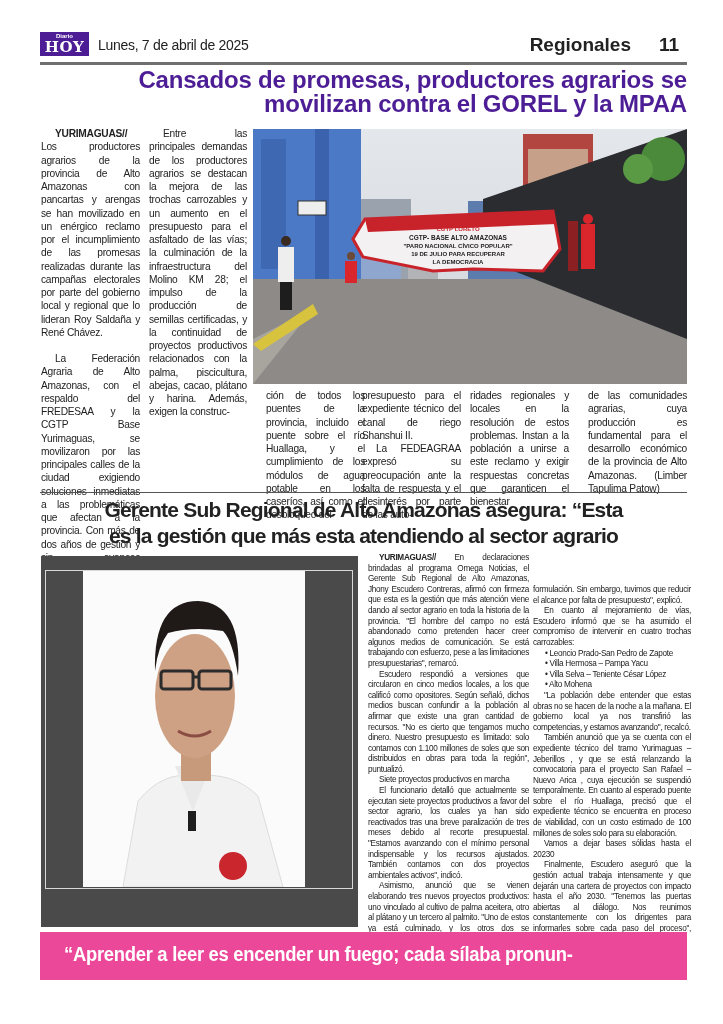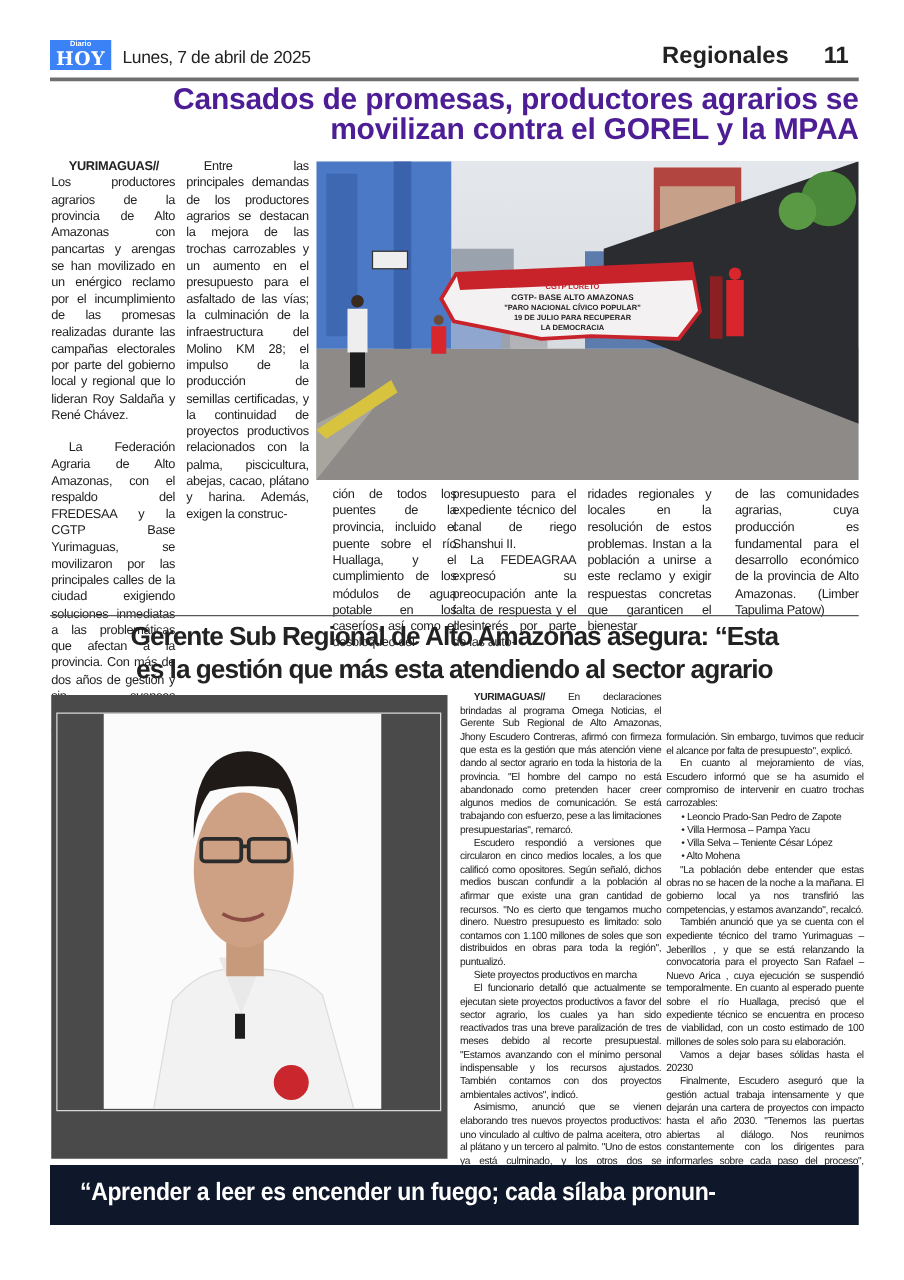--- a/index.html
+++ b/index.html
@@ -1,18 +1,18 @@
 <!DOCTYPE html>
 <html><head>
   <meta charset="utf-8">
   <style>
     html, body { margin: 0; padding: 0; background: #ffffff; }
     body { width: 723px; height: 1024px; position: relative; overflow: hidden; font-family: "Liberation Sans", sans-serif; color: #1d1d1d; }
     .header { position: absolute; left: 40px; top: 32px; width: 647px; height: 28px; }
-    .logo { position: absolute; left: 0; top: 0; width: 49px; height: 24px; background: #3b82f6; color: #fff; text-align: center; }
+    .logo { position: absolute; left: 0; top: 0; width: 49px; height: 24px; background: #4c1d95; color: #fff; text-align: center; }
     .logo .diario { font-size: 6px; font-weight: bold; line-height: 7px; display: block; padding-top: 1px; }
     .logo .hoy { font-family: "DejaVu Serif", serif; font-size: 15px; font-weight: bold; line-height: 15px; display: block; letter-spacing: 0.5px; }
     .date { position: absolute; left: 58px; top: 5px; font-size: 14px; color: #222; letter-spacing: -0.3px; }
     .section { position: absolute; right: 56px; top: 2px; font-size: 19px; font-weight: bold; color: #222; }
     .pagenum { position: absolute; right: 8px; top: 2px; font-size: 19px; font-weight: bold; color: #222; }
     .rule-top { position: absolute; left: 40px; top: 62px; width: 647px; height: 3px; background: #6f6f6f; }
     .headline1 { position: absolute; left: 40px; top: 68px; width: 647px; text-align: right; font-size: 24px; font-weight: bold; line-height: 24px; color: #4c1d95; letter-spacing: -0.2px; }
     .col { position: absolute; font-size: 10.2px; line-height: 13.25px; color: #222; text-align: justify; letter-spacing: -0.25px; }
     .col p { margin: 0; text-indent: 14px; }
     .col p.noind { text-indent: 0; }
@@ -21,21 +21,21 @@
     .rule-mid { position: absolute; left: 40px; top: 492px; width: 647px; height: 1px; background: #555; }
     .headline2 { position: absolute; left: 40px; top: 497px; width: 647px; text-align: center; font-size: 21px; font-weight: bold; line-height: 26px; color: #222; letter-spacing: -0.8px; }
     .photo2 { position: absolute; left: 41px; top: 556px; width: 317px; height: 371px; background: #4a4a4a; }
     .photo2 .frame { position: absolute; left: 4px; top: 14px; width: 306px; height: 317px; border: 1px solid #d8d8d8; }
     .photo2 .inner { position: absolute; left: 42px; top: 15px; width: 222px; height: 316px; background: #fbfbfb; overflow: hidden; }
     .col2 { position: absolute; font-size: 8.2px; line-height: 10.6px; color: #222; text-align: justify; letter-spacing: -0.3px; font-family: "Liberation Sans", sans-serif; }
     .col2 p { margin: 0; text-indent: 11px; }
     .col2 .kicker { font-weight: bold; }
     .col2 ul { margin: 0; padding-left: 12px; list-style: none; }
     .col2 li::before { content: "• "; }
-    .quote-bar { position: absolute; left: 40px; top: 932px; width: 647px; height: 48px; background: #0f172a; }
+    .quote-bar { position: absolute; left: 40px; top: 932px; width: 647px; height: 48px; background: #ec4899; }
     .quote-bar .qt { position: absolute; left: 24px; top: 11px; color: #fff; font-size: 20px; font-weight: bold; letter-spacing: -0.3px; font-family: "Liberation Sans", sans-serif; transform: scaleX(0.92); transform-origin: left; }
   </style>
 </head>
 <body>
 
 <div class="header">
   <div class="logo">
     <span class="diario">Diario</span>
     <span class="hoy">HOY</span>
   </div>

